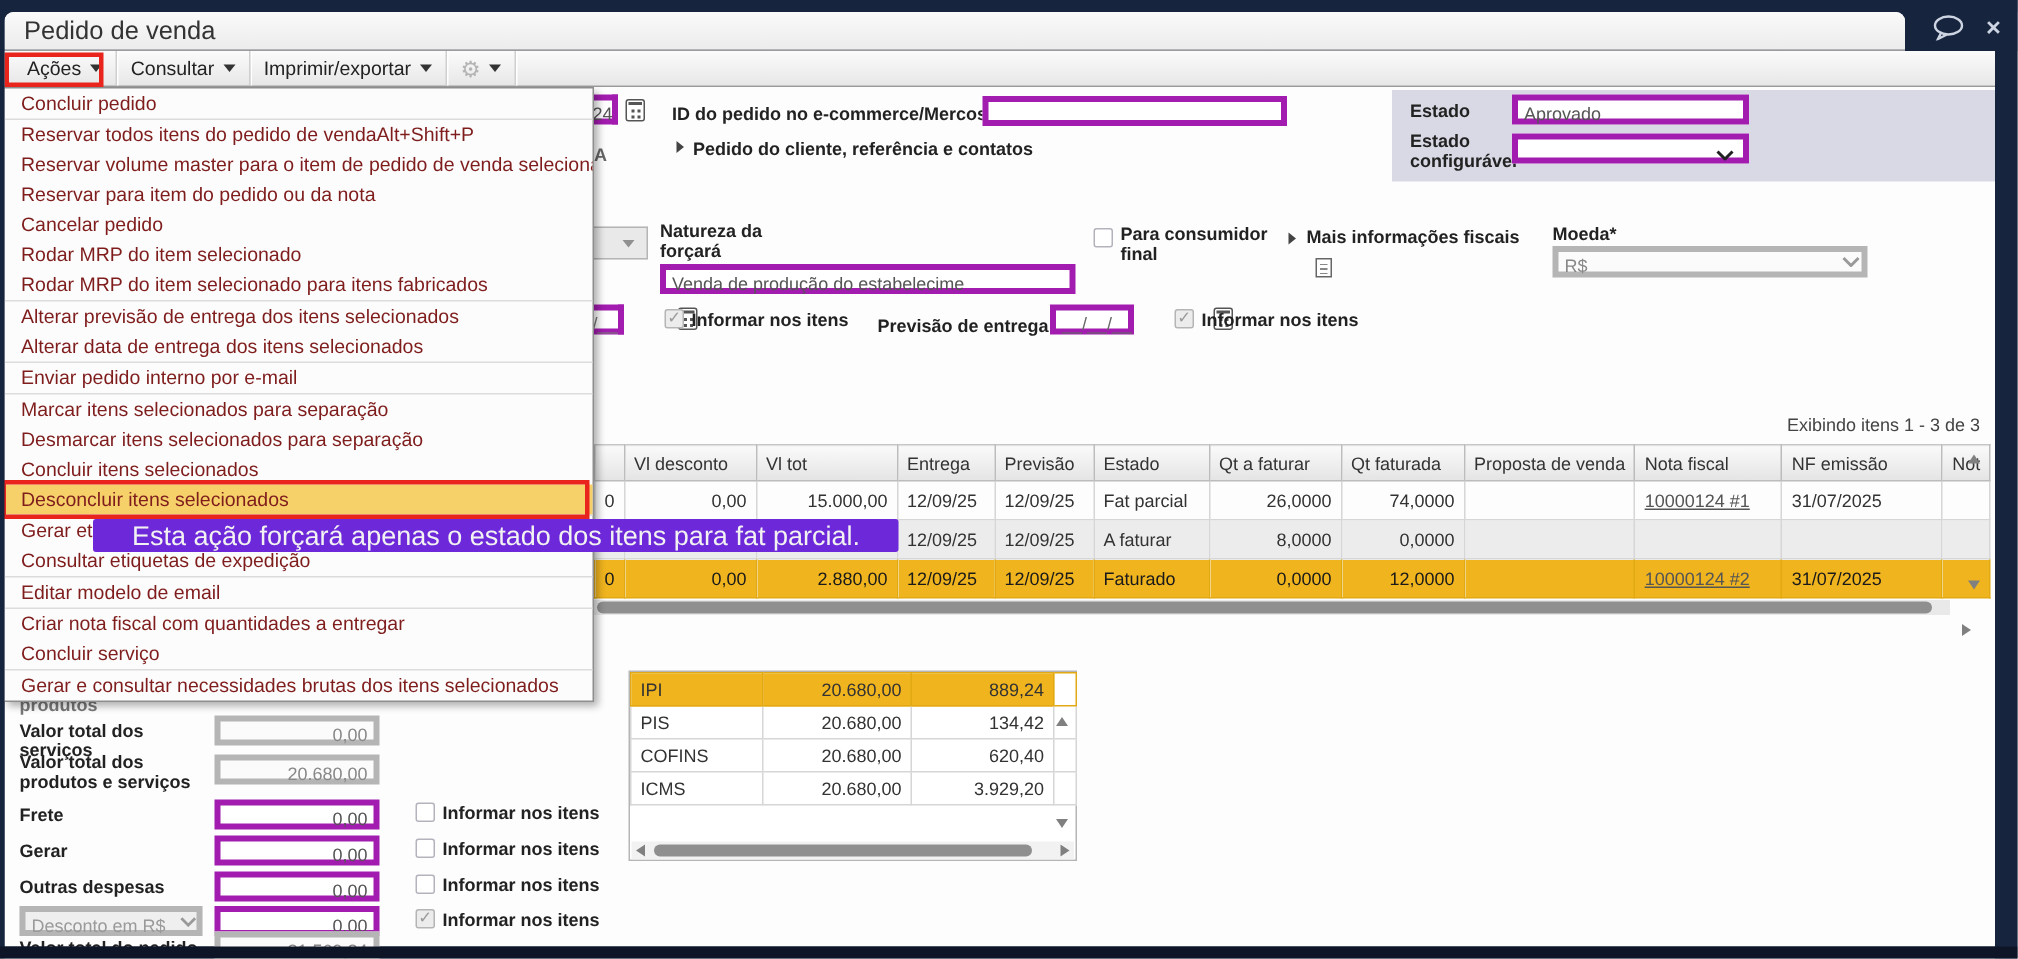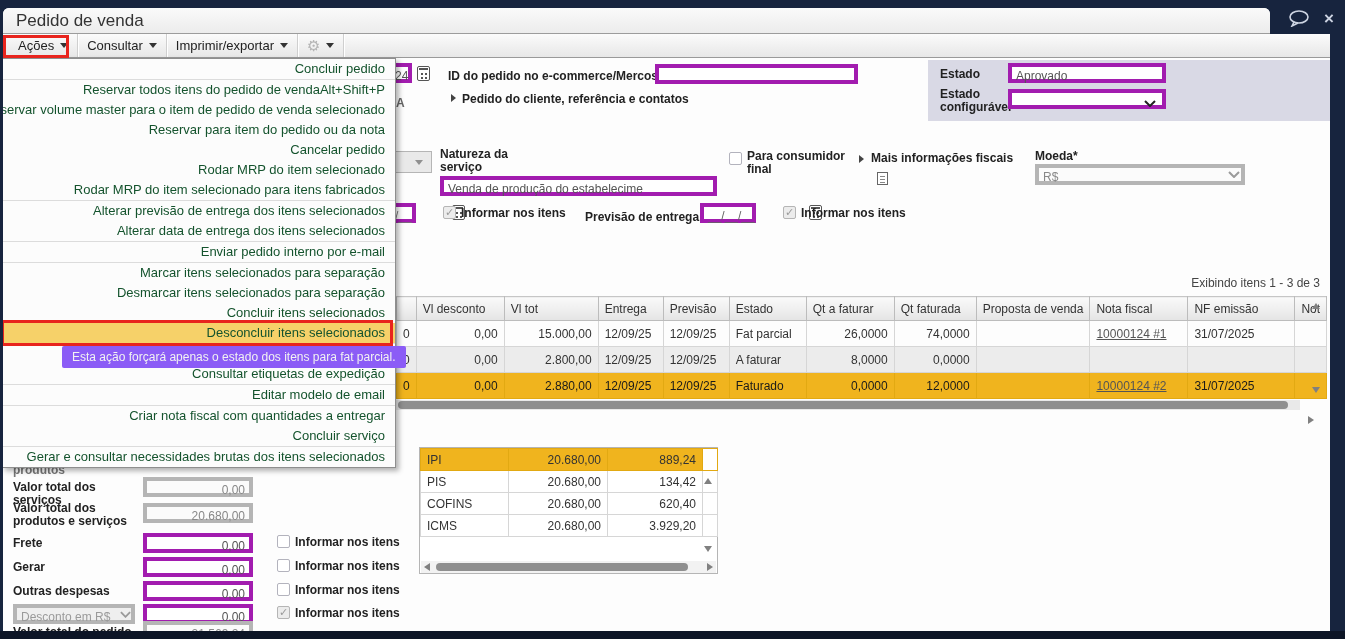--- a/index.html
+++ b/index.html
@@ -12,25 +12,25 @@
   .tb-icons{position:absolute;top:10px;left:1288px;display:flex;align-items:center;gap:12px;}
   .toolbar{position:absolute;left:3px;top:34px;width:1327px;height:24px;background:linear-gradient(#fbfbfb,#e7e7e7);border-bottom:1px solid #999;display:flex;align-items:stretch;}
   .tbtn{display:flex;align-items:center;gap:6px;padding:0 9px;font-size:13px;color:#222;border-right:1px solid #cfcfcf;box-shadow:1px 0 0 #fff;cursor:default;}
   .tri-d{width:0;height:0;border-left:4px solid transparent;border-right:4px solid transparent;border-top:5px solid #333;}
   .tri-r{width:0;height:0;border-top:4px solid transparent;border-bottom:4px solid transparent;border-left:5px solid #444;display:inline-block;}
   .tri-u-s{width:0;height:0;border-left:4px solid transparent;border-right:4px solid transparent;border-bottom:6px solid #808080;}
   .tri-d-s{width:0;height:0;border-left:4px solid transparent;border-right:4px solid transparent;border-top:6px solid #808080;}
   .tri-r-s{width:0;height:0;border-top:4px solid transparent;border-bottom:4px solid transparent;border-left:6px solid #808080;}
   .tri-l-s{width:0;height:0;border-top:4px solid transparent;border-bottom:4px solid transparent;border-right:6px solid #808080;}
   .menu{position:absolute;left:2px;top:58px;width:394px;background:#fcfcfc;border:1px solid #8e8e8e;box-shadow:3px 3px 5px rgba(0,0,0,.3);z-index:10;}
-  .mi{height:20px;line-height:20px;padding:0 10px 0 11px;font-size:13px;color:#14532d;display:flex;justify-content:flex-end;white-space:nowrap;overflow:hidden;}
+  .mi{height:20px;line-height:20px;padding:0 10px 0 11px;font-size:13px;color:#7f1d1d;display:flex;justify-content:flex-start;white-space:nowrap;overflow:hidden;}
   .mi.hl{background:#f6d169;}
   .msep{height:1px;background:#dcdcdc;}
   .redbox{position:absolute;border:3px solid #e8241d;z-index:40;pointer-events:none;}
-  .tooltip{position:absolute;left:62px;top:346px;height:22px;line-height:16px;padding:3px 10px;background:#8b5cf6;color:#f2f2f2;font-size:12px;border-radius:2px;z-index:30;white-space:nowrap;}
+  .tooltip{position:absolute;left:62px;top:346px;height:22px;line-height:16px;padding:3px 26px;background:#6d28d9;color:#f2f2f2;font-size:18px;border-radius:2px;z-index:30;white-space:nowrap;}
   .lbl{font-weight:600;color:#222;line-height:13px;}
   .field{border:4px solid #a21caf;background:#fff;color:#555;height:20px;line-height:18px;padding:0 4px;}
   .field.num{text-align:right;}
   .field.dis{background:#fbfbfb;border-color:#b5b5b5;color:#888;}
   .cal-icon{position:relative;width:13px;height:15px;border:1px solid #555;border-radius:2px;background:#fff;display:inline-block;}
   .cal-icon::before{content:"";position:absolute;left:1px;right:1px;top:1px;height:2px;background:#555;}
   .cal-icon::after{content:"";position:absolute;left:3px;top:6px;width:2px;height:2px;background:#555;box-shadow:4px 0 #555,0 4px #555,4px 4px #555;}
   .doc-icon{position:relative;width:11px;height:13px;border:1px solid #666;background:#fff;display:inline-block;}
   .doc-icon::after{content:"";position:absolute;left:2px;right:2px;top:3px;height:7px;background:repeating-linear-gradient(#888 0 1px,transparent 1px 3px);}
   .cb{width:13px;height:13px;border:1px solid #b3b3bd;border-radius:2px;background:#fff;display:inline-block;}
@@ -111,21 +111,21 @@
   <div class="abs field" style="left:1008px;top:89px;width:158px;">
     <svg class="abs chev" style="right:6px;top:7px;" width="12" height="7" viewBox="0 0 12 7">
         <polyline points="1,1 6,6 11,1" fill="none" stroke="#222" stroke-width="2"></polyline>
       </svg>
   </div>
 
   
   <div class="abs" style="left:392px;top:151px;width:40px;height:22px;background:#e9e9e9;border:1px solid #b5b5b5;">
     <span class="tri-d" style="position:absolute;right:8px;top:8px;border-top-color:#909090;"></span>
   </div>
-  <div class="abs lbl" style="left:440px;top:148px;width:92px;">Natureza da serviço</div>
+  <div class="abs lbl" style="left:440px;top:148px;width:92px;">Natureza da forçará</div>
   <div class="abs field" style="left:440px;top:176px;width:277px;">Venda de produção do estabelecime</div>
   <span class="abs cb" style="left:729px;top:152px;"></span>
   <div class="abs lbl" style="left:747px;top:150px;width:110px;">Para consumidor final</div>
   <span class="abs tri-r" style="left:859px;top:155px;"></span>
   <div class="abs lbl" style="left:871px;top:152px;">Mais informações fiscais</div>
   <span class="abs doc-icon" style="left:861px;top:170px;"></span>
   <div class="abs lbl" style="left:1035px;top:150px;">Moeda*</div>
   <div class="abs field dis" style="left:1035px;top:164px;width:210px;height:21px;">R$</div>
   <svg class="abs chev" style="left:1228px;top:171px;" width="12" height="7" viewBox="0 0 12 7">
       <polyline points="1,1 6,6 11,1" fill="none" stroke="#9a9a9a" stroke-width="2"></polyline>

